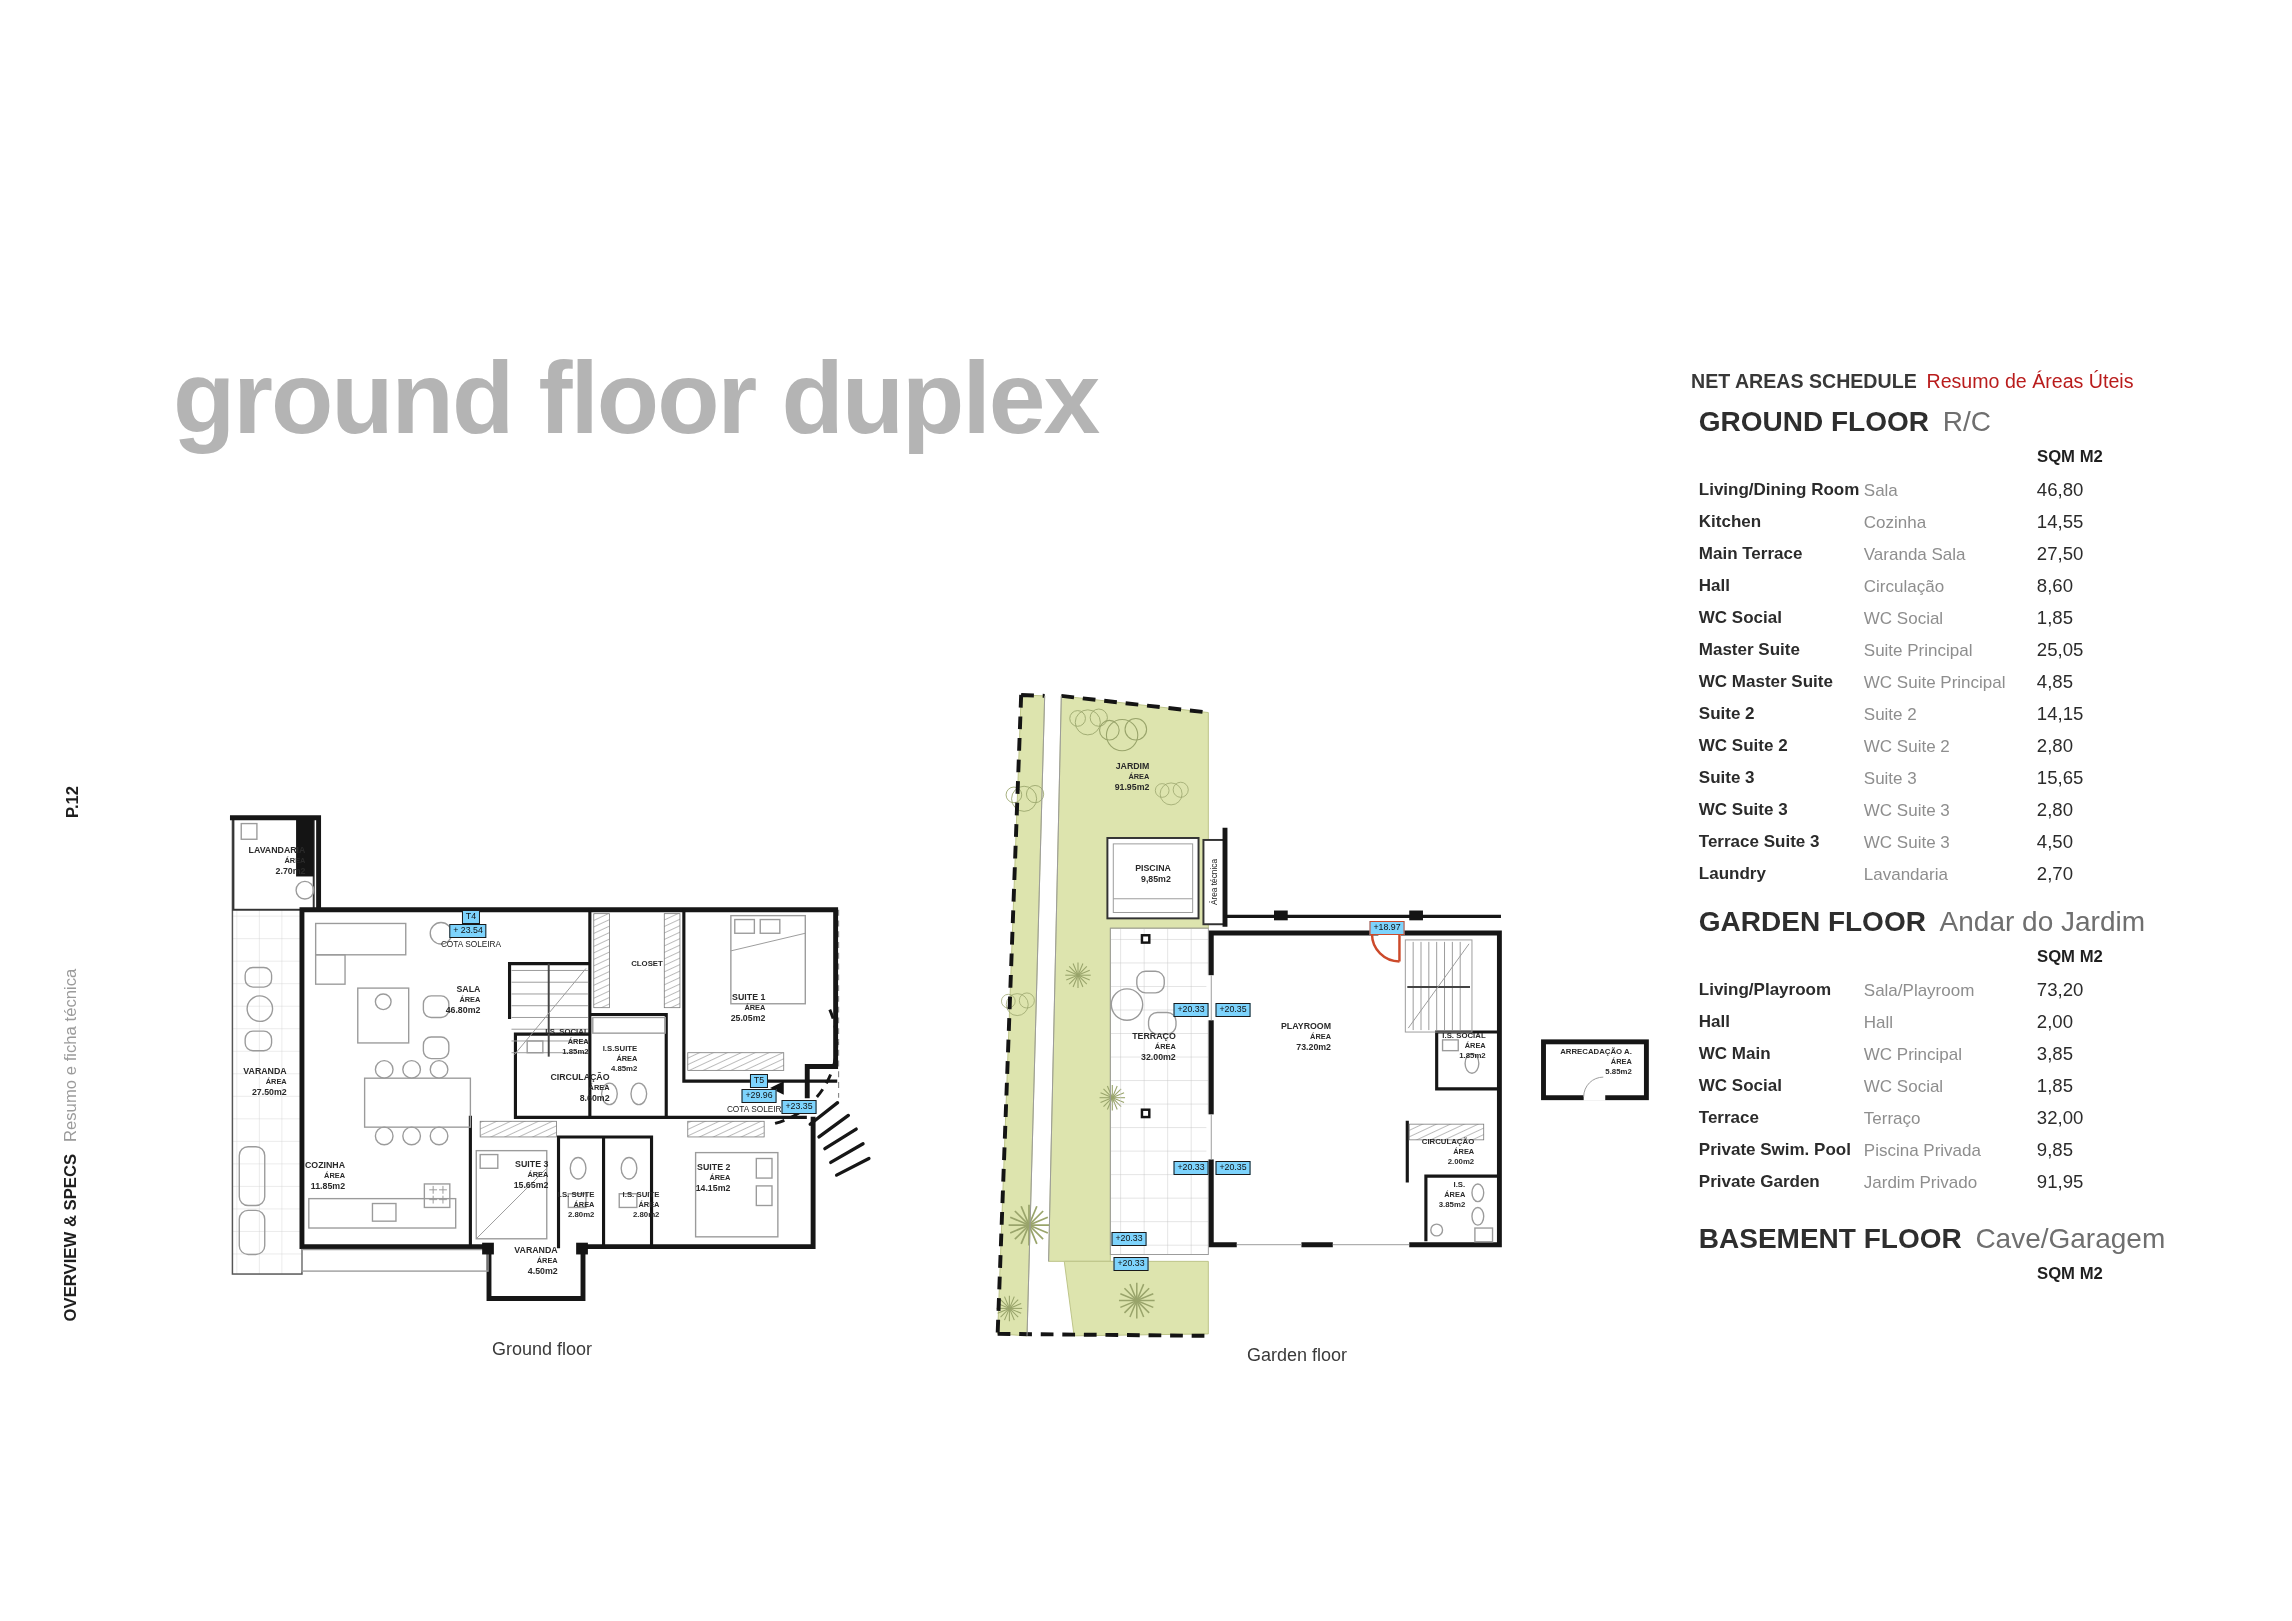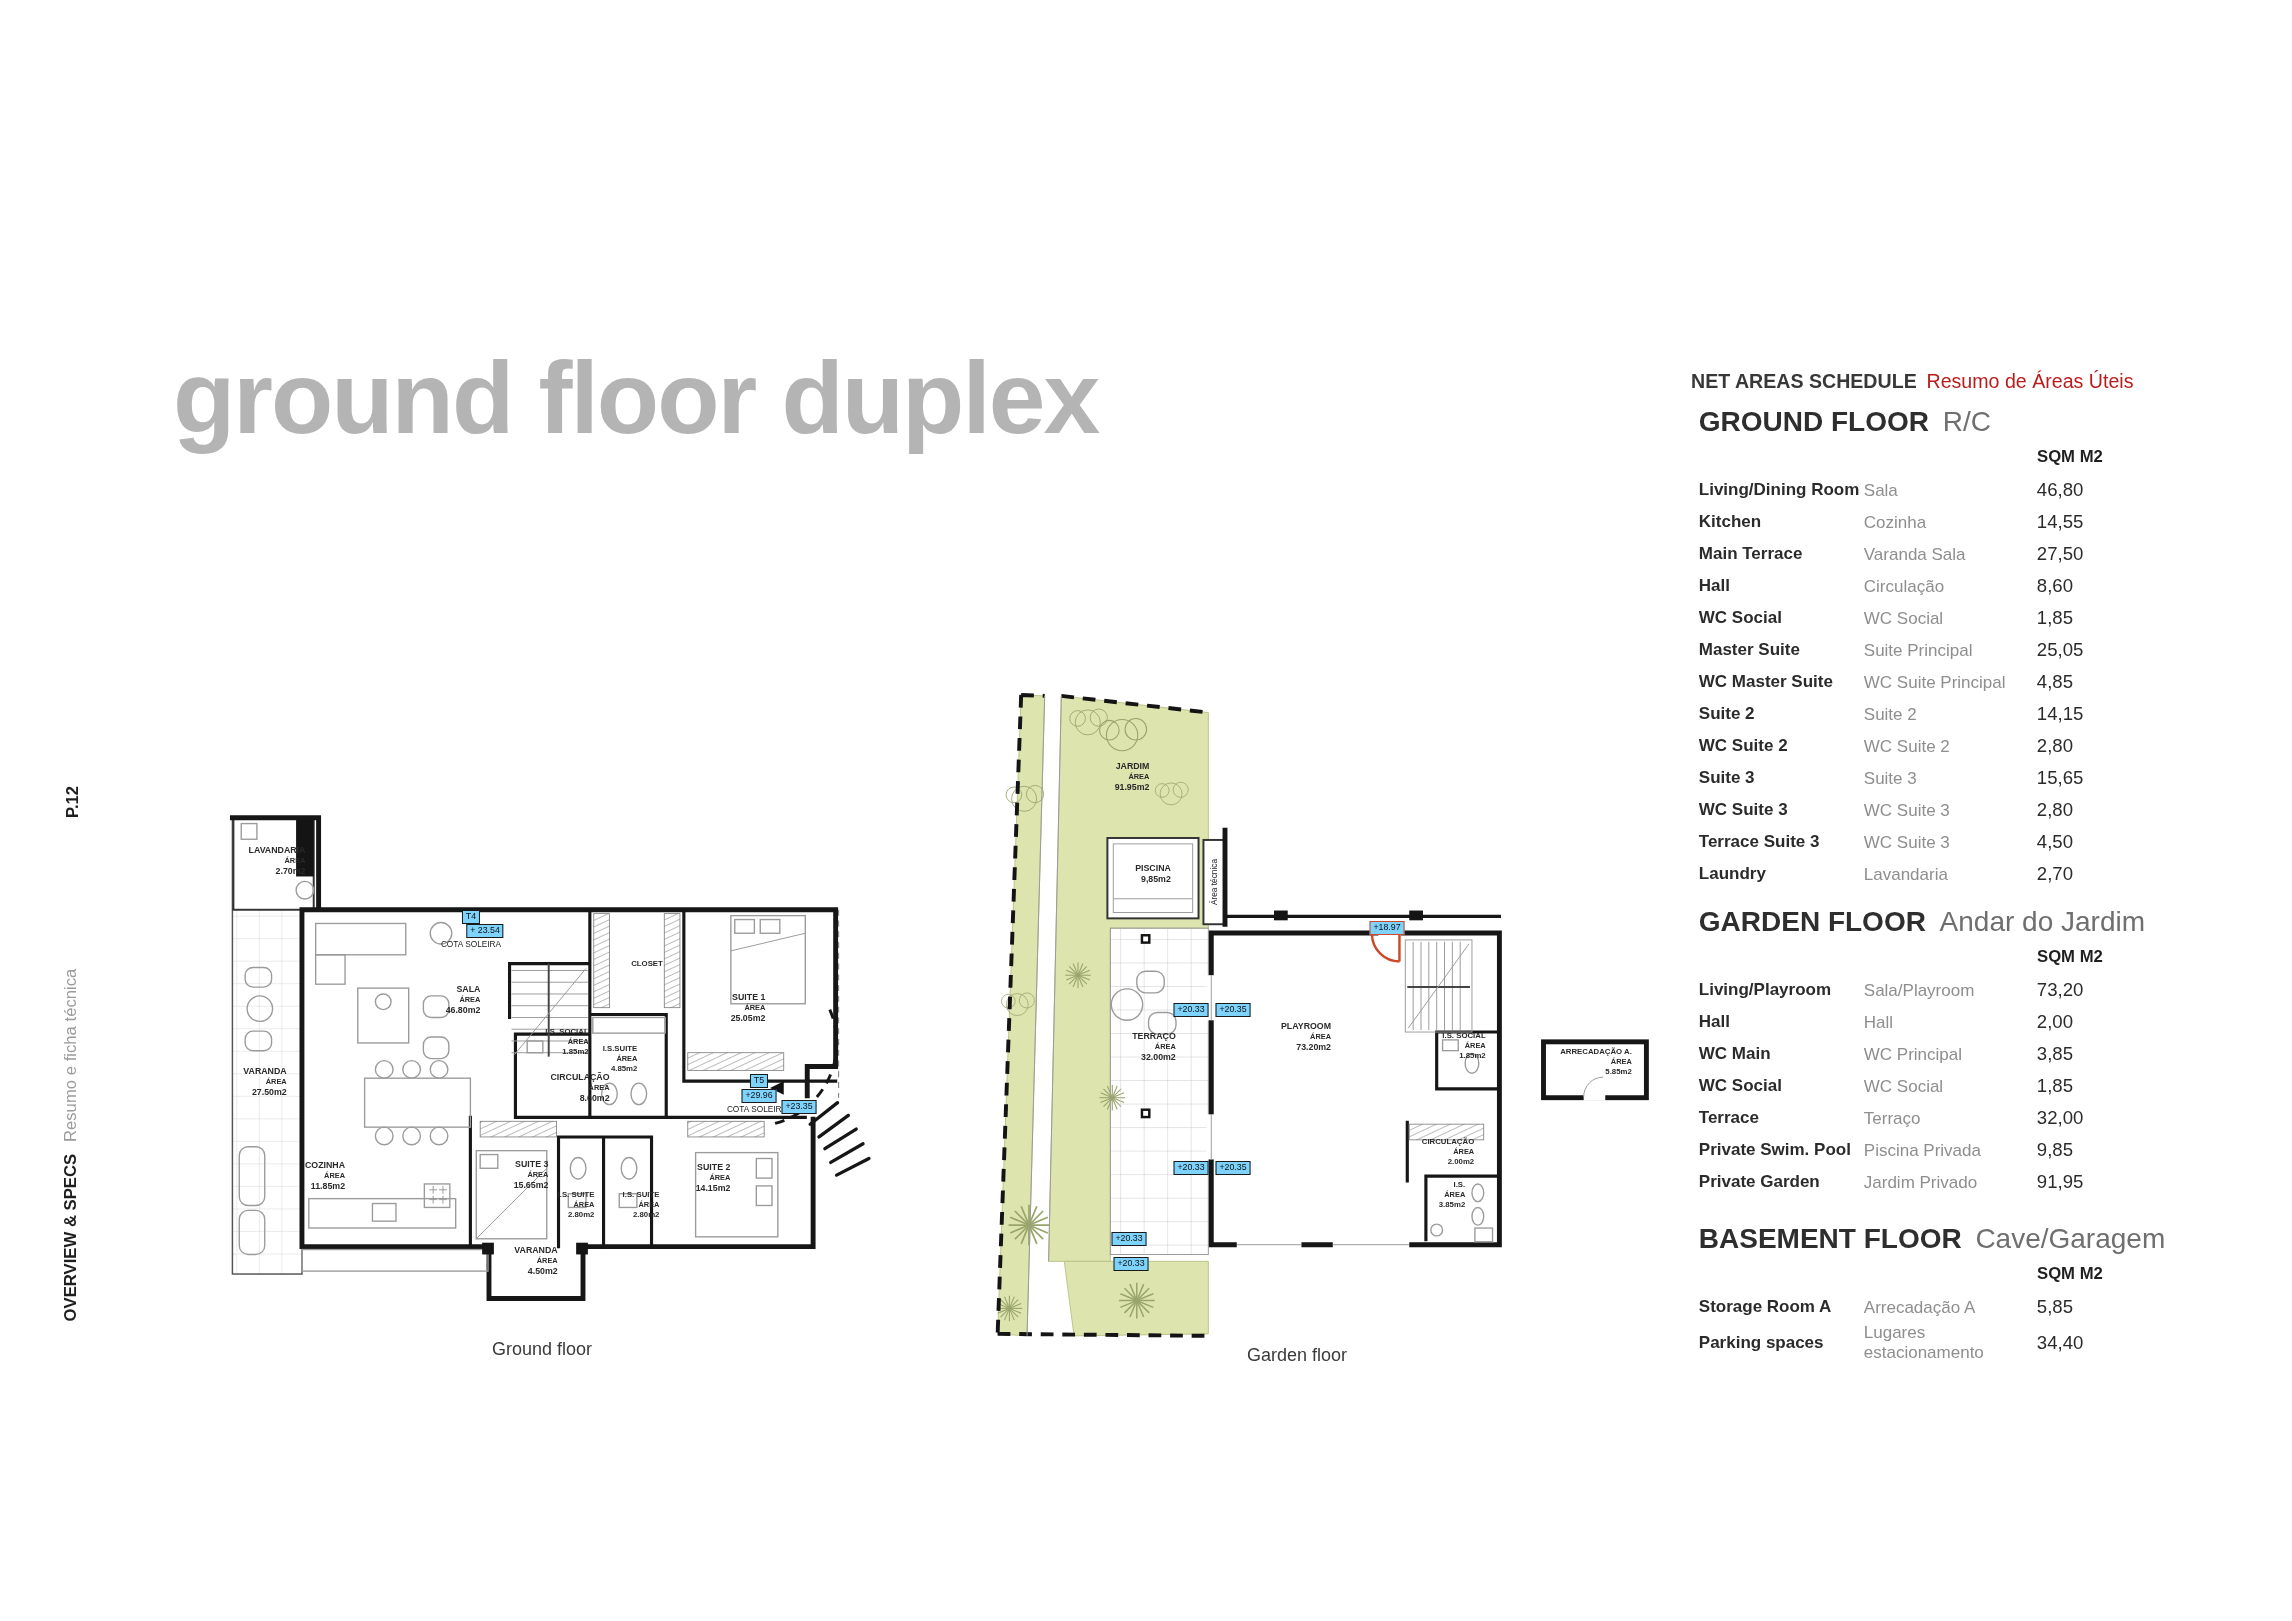--- a/index.html
+++ b/index.html
@@ -353,21 +353,21 @@
   <div class="rlabel" style="left:536px;top:1245px;">
     <span class="nm">VARANDA</span>
       <span class="aw">ÁREA</span>
       <span class="ar">4.50m2</span>
   </div>
   <div class="rlabel small" style="left:647px;top:959px;">
     <span class="nm">CLOSET</span>
   </div>
 
   <div class="badge" style="left:471px;top:910px;">T4</div>
-  <div class="badge" style="left:485px;top:924px;">+ 23.54</div>
+  <div class="badge" style="left:468px;top:924px;">+ 23.54</div>
   <div class="cota" style="left:471px;top:939px;">COTA SOLEIRA</div>
   <div class="badge" style="left:759px;top:1074px;">T5</div>
   <div class="badge" style="left:759px;top:1089px;">+29.96</div>
   <div class="cota" style="left:757px;top:1104px;">COTA SOLEIRA</div>
   <div class="badge" style="left:799px;top:1100px;">+23.35</div>
   <div class="plan-caption" id="cap-ground">Ground floor</div>
 
   <div class="rlabel" style="left:1132px;top:761px;">
     <span class="nm">JARDIM</span>
       <span class="aw">ÁREA</span>
@@ -559,31 +559,17 @@
             <span class="c3">91,95</span>
           </div>
         </div>
     </div>
 
     <div class="section" id="sec-basement">
       <div class="sec-h">
         <span class="sn">BASEMENT FLOOR</span><span class="sp">Cave/Garagem</span>
       </div>
       <div class="unit-row">SQM M2</div>
-      <div class="rows">
-
-          <div class="srow">
-            <span class="c1">Storage Room A</span>
-            <span class="c2">Arrecadação A</span>
-            <span class="c3">5,85</span>
-          </div>
-
-          <div class="srow">
-            <span class="c1">Parking spaces</span>
-            <span class="c2">Lugares estacionamento</span>
-            <span class="c3">34,40</span>
-          </div>
-        </div>
     </div>
   </div>
 
 </div>
 
 
 </body></html>

